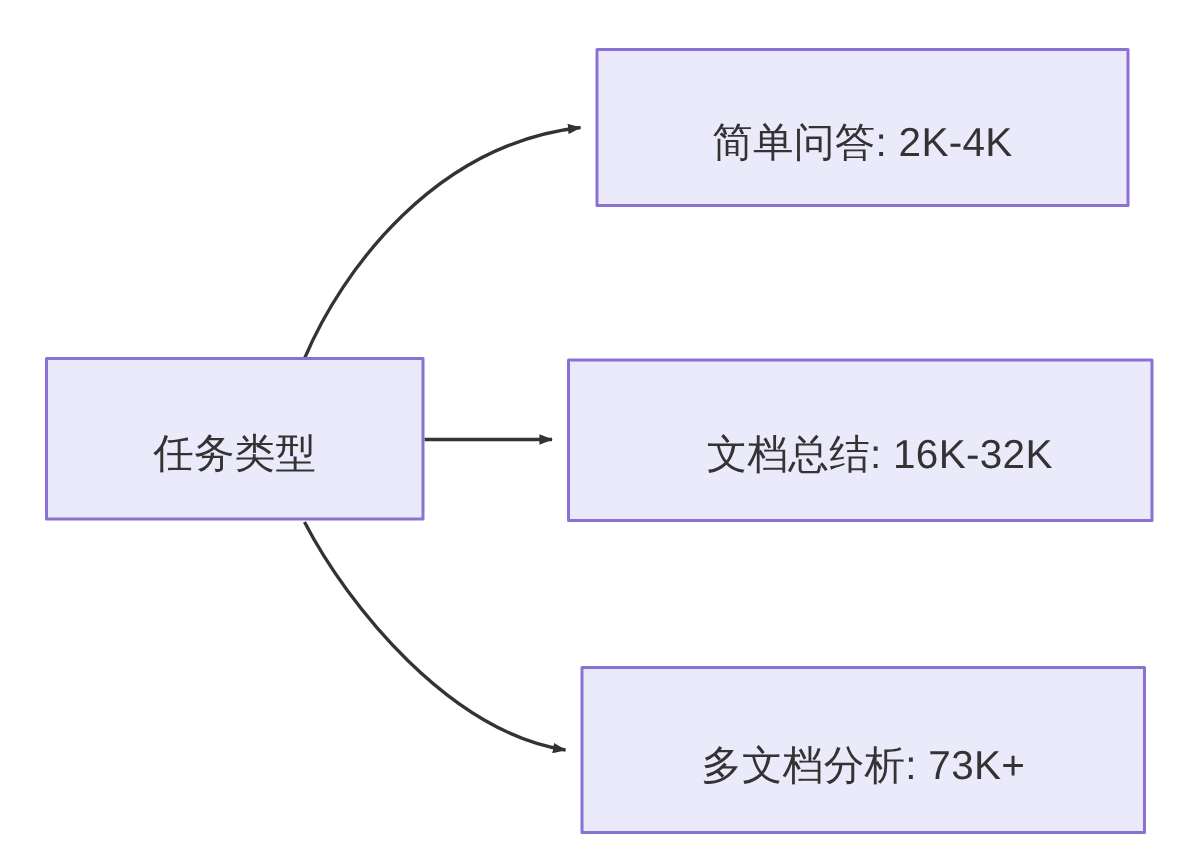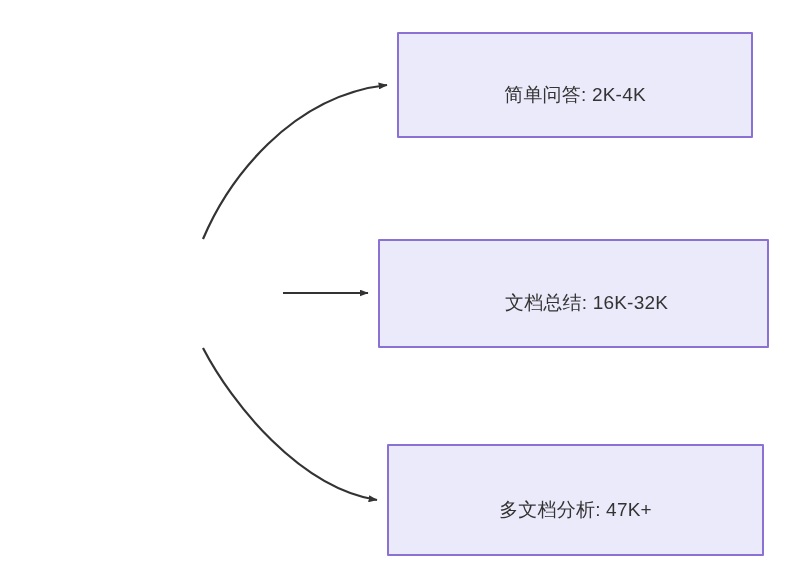--- a/index.html
+++ b/index.html
@@ -31,21 +31,21 @@
     background: #ebeafa;
     border: 2.5px solid #8c71d4;
     border-radius: 1px;
     display: flex;
     align-items: center;
     justify-content: center;
     text-align: center;
   }
   .node-label {
     color: #333333;
-    font-size: 19px;
+    font-size: 27px;
     line-height: 1.2;
     letter-spacing: 0.2px;
     white-space: nowrap;
     margin-top: 20px;
   }
   #node-root {
     left: 30px;
     top: 238px;
     width: 253px;
     height: 109px;
@@ -82,26 +82,29 @@
       </marker>
     </defs>
 
     <path d="M 203,239 C 228,180 290,96 387,85" fill="none" stroke="#333333" stroke-width="2.2" marker-end="url(#arrowhead)"></path>
 
     <path d="M 283,293 L 368,293" fill="none" stroke="#333333" stroke-width="2.2" marker-end="url(#arrowhead)"></path>
 
     <path d="M 203,348 C 232,404 300,488 377,500" fill="none" stroke="#333333" stroke-width="2.2" marker-end="url(#arrowhead)"></path>
   </svg>
 
+  <div class="node" id="node-root">
+    <span class="node-label">任务类型</span>
+  </div>
 
   <div class="node" id="node-simple-qa">
     <span class="node-label">简单问答: 2K-4K</span>
   </div>
 
   <div class="node" id="node-doc-summary">
     <span class="node-label">文档总结: 16K-32K</span>
   </div>
 
   <div class="node" id="node-multi-doc">
-    <span class="node-label">多文档分析: 47K+</span>
+    <span class="node-label">多文档分析: 73K+</span>
   </div>
 
 </div>
 
 </body></html>

